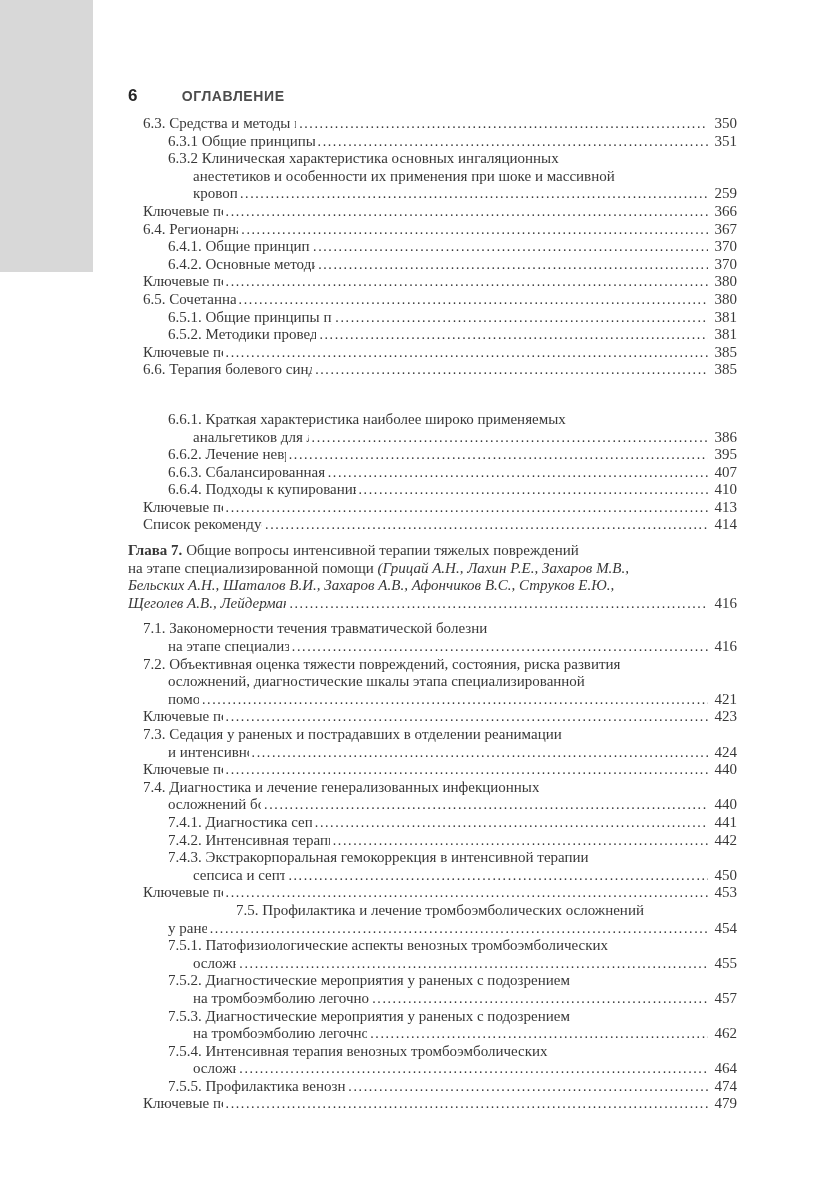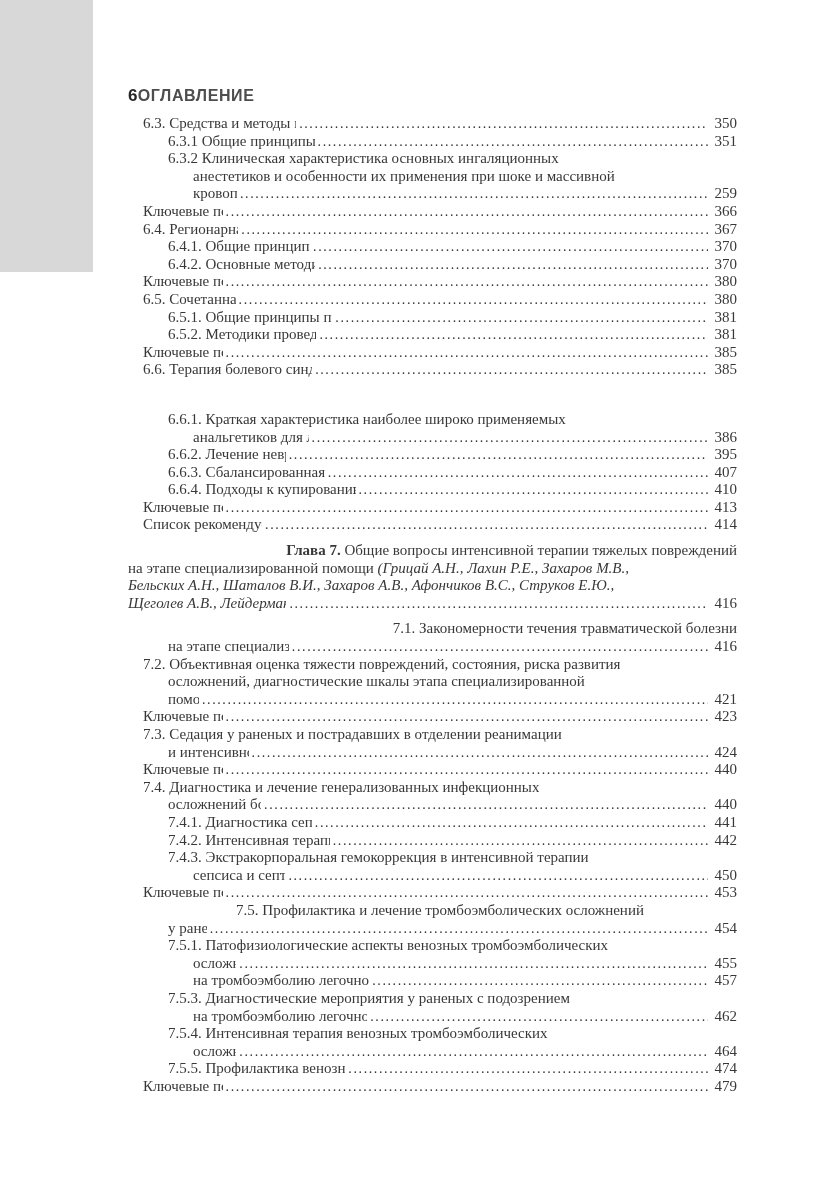--- a/index.html
+++ b/index.html
@@ -24,38 +24,39 @@
     align-items: baseline;
     font-family: "Liberation Sans", sans-serif;
   }
   .page-num-hdr {
     font-size: 17px;
     font-weight: bold;
     color: #262626;
     letter-spacing: 0.3px;
   }
   .running-head {
-    font-size: 16px;
+    margin-left: 44px;
+    font-size: 14px;
     font-weight: bold;
     letter-spacing: 0.6px;
     color: var(--running-head-color, #4d4d4d);
   }
   .toc {
     position: absolute;
     left: 128px; top: 115px;
     width: 609px;
   }
   .line {
     display: flex;
     align-items: baseline;
     line-height: 17.6px;
     font-size: 15px;
     white-space: nowrap;
   }
-  .line.gap { margin-top: 8px; justify-content: flex-end; }
+  .line.gap { margin-top: 8px; }
   .txt { flex: 0 1 auto; overflow: hidden; }
   .txt .b { font-weight: bold; }
   .txt .i { font-style: italic; }
   .leader {
     flex: 1 1 auto;
     overflow: hidden;
     white-space: nowrap;
     margin: 0 3px 0 3px;
     min-width: 8px;
   }
@@ -276,20 +277,23 @@
       <span class="pg">454</span>
     </div>
     <div class="line" style="padding-left: 40px;">
       <span class="txt"><span>7.5.1. Патофизиологические аспекты венозных тромбоэмболических</span></span>
     </div>
     <div class="line" style="padding-left: 65px;">
       <span class="txt"><span>осложнений</span></span>
       <span class="leader"></span>
       <span class="pg">455</span>
     </div>
+    <div class="line" style="padding-left: 40px;">
+      <span class="txt"><span>7.5.2. Диагностические мероприятия у раненых с подозрением</span></span>
+    </div>
     <div class="line" style="padding-left: 65px;">
       <span class="txt"><span>на тромбоэмболию легочной артерии с нестабильной гемодинамикой</span></span>
       <span class="leader"></span>
       <span class="pg">457</span>
     </div>
     <div class="line" style="padding-left: 40px;">
       <span class="txt"><span>7.5.3. Диагностические мероприятия у раненых с подозрением</span></span>
     </div>
     <div class="line" style="padding-left: 65px;">
       <span class="txt"><span>на тромбоэмболию легочной артерии со стабильной гемодинамикой</span></span>

